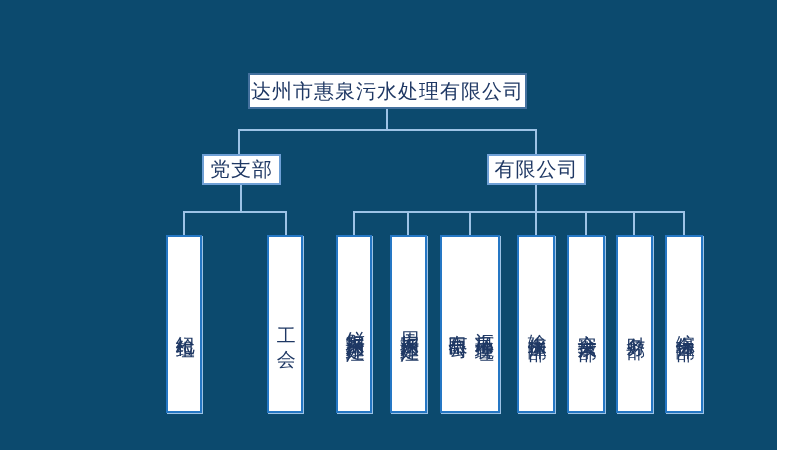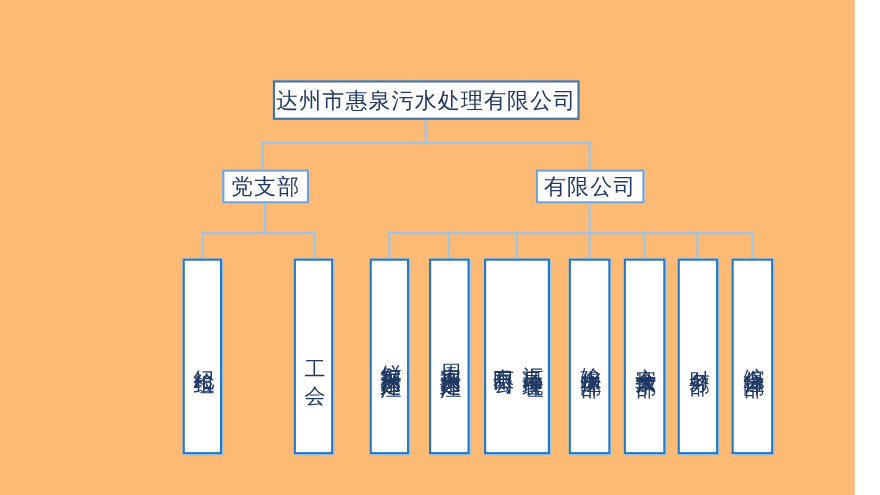--- a/index.html
+++ b/index.html
@@ -4,21 +4,21 @@
 <style>
   html, body {
     margin: 0;
     padding: 0;
     background: #ffffff;
   }
   #slide {
     position: relative;
     width: 777px;
     height: 450px;
-    background: #fdba74;
+    background: #0c4a6e;
     overflow: hidden;
     font-family: Liberation Mono, monospace;
   }
   .node {
     position: absolute;
     box-sizing: border-box;
     background: #ffffff;
     display: flex;
     align-items: center;
     justify-content: center;

